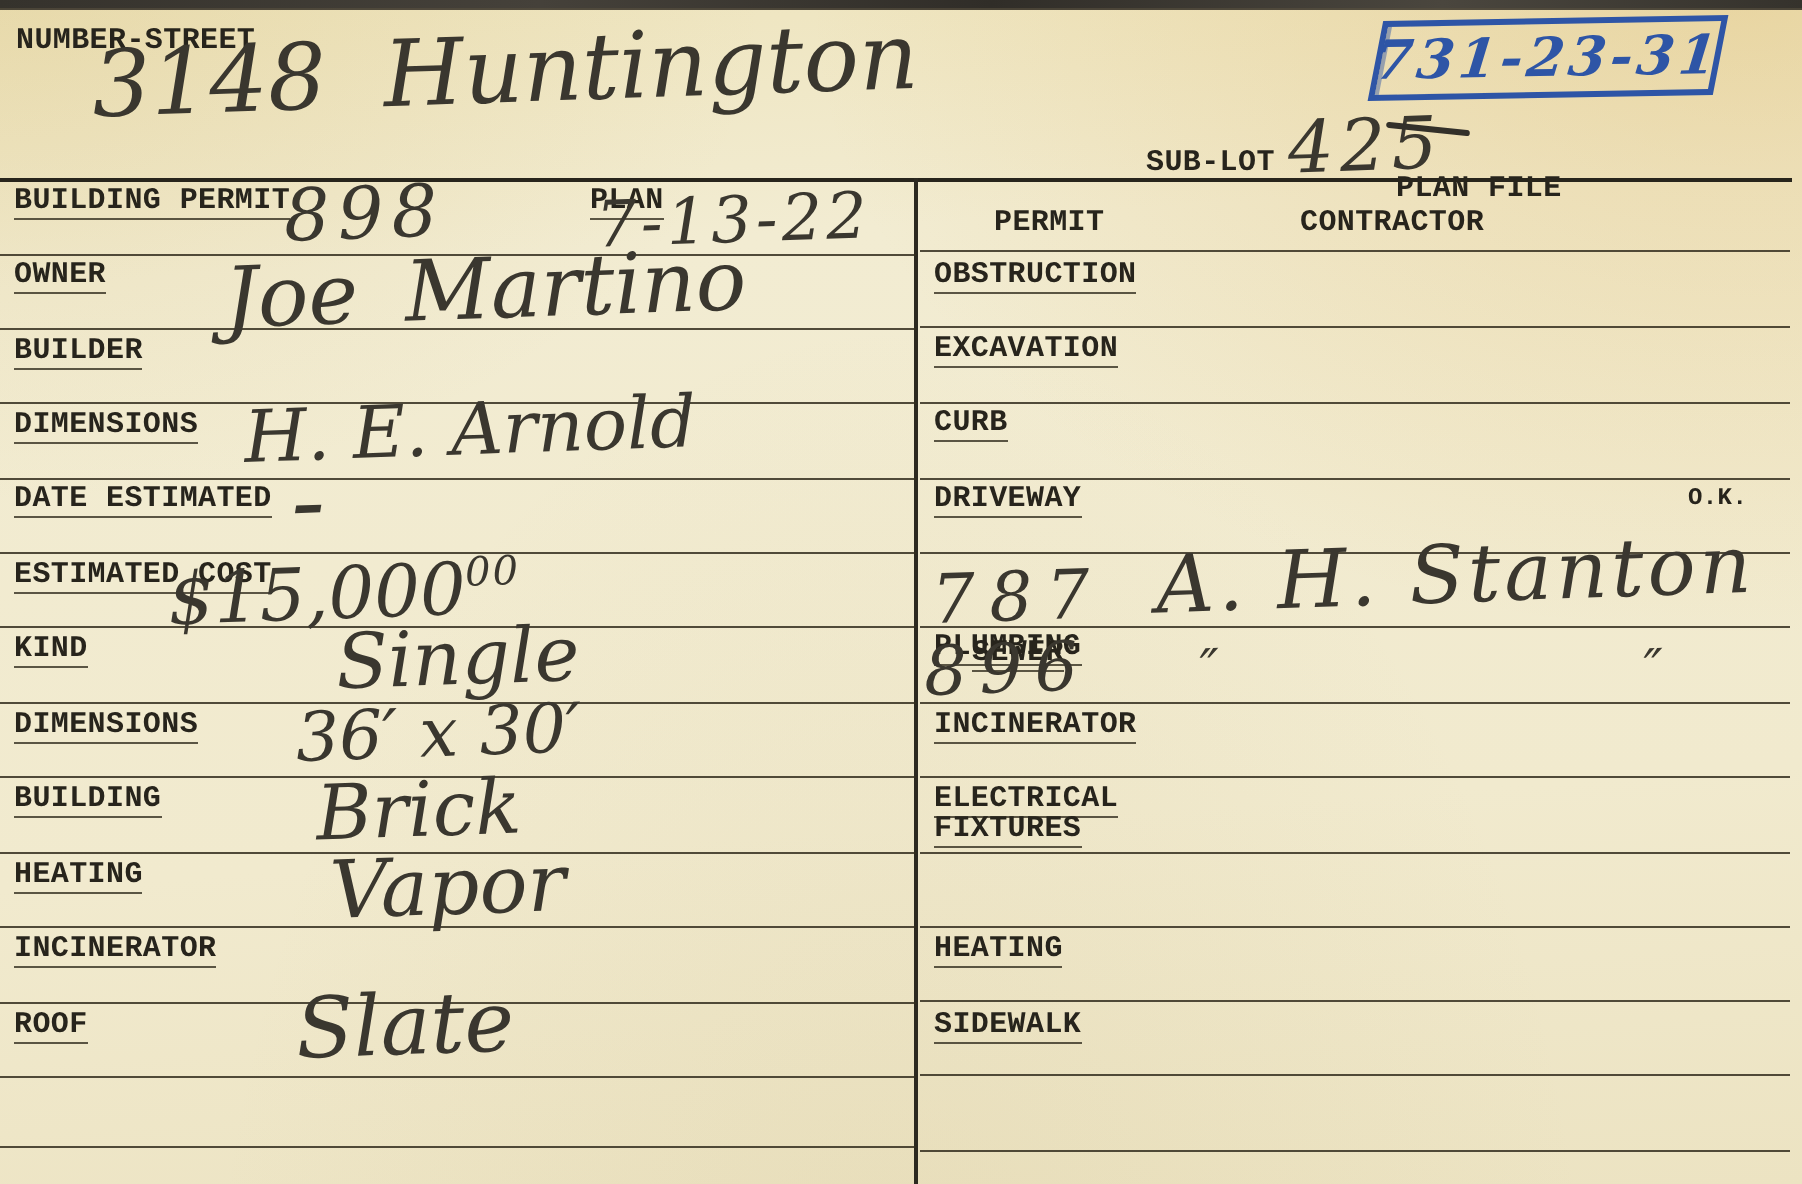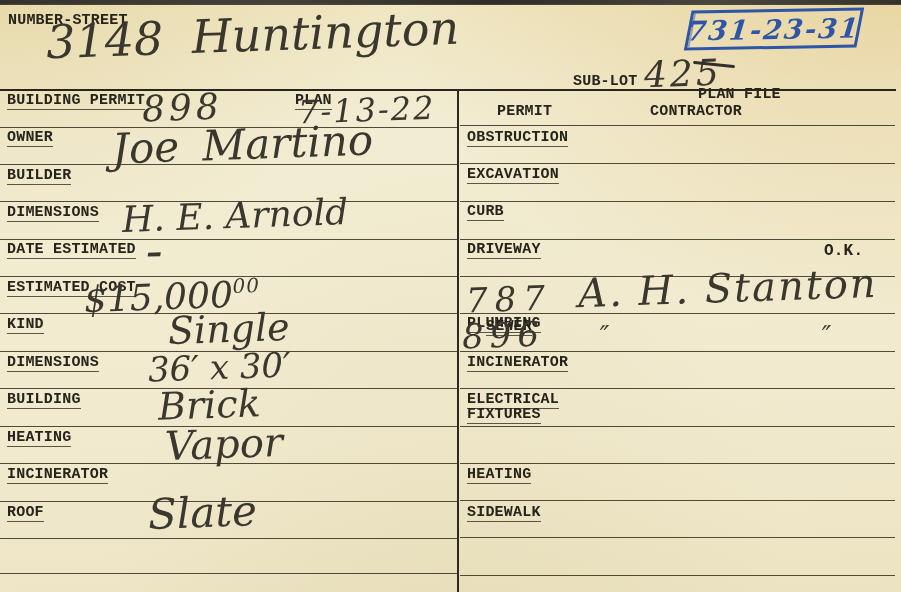--- a/index.html
+++ b/index.html
@@ -98,21 +98,21 @@
   <span class="typed" style="left:7px; top:430px;"><span class="lbl">HEATING</span></span>
   <span class="typed" style="left:7px; top:467px;"><span class="lbl">INCINERATOR</span></span>
   <span class="typed" style="left:7px; top:505px;"><span class="lbl">ROOF</span></span>
 
   <span class="typed" style="left:497px; top:104px;">PERMIT</span>
   <span class="typed" style="left:650px; top:104px;">CONTRACTOR</span>
   <span class="typed" style="left:467px; top:130px;"><span class="lbl">OBSTRUCTION</span></span>
   <span class="typed" style="left:467px; top:167px;"><span class="lbl">EXCAVATION</span></span>
   <span class="typed" style="left:467px; top:204px;"><span class="lbl">CURB</span></span>
   <span class="typed" style="left:467px; top:242px;"><span class="lbl">DRIVEWAY</span></span>
-  <span class="typed" style="left:824px; top:243px; font-size:16px;">O.K.</span>
+  <span class="typed" style="left:844px; top:243px; font-size:12px;">O.K.</span>
   <span class="typed" style="left:486px; top:279px;margin-top:40px;"><span class="lbl">SEWER</span></span>
   <span class="typed" style="left:467px; top:316px;"><span class="lbl">PLUMBING</span></span>
   <span class="typed" style="left:467px; top:355px;"><span class="lbl">INCINERATOR</span></span>
   <span class="typed" style="left:467px; top:392px;"><span class="lbl">ELECTRICAL</span></span>
   <span class="typed" style="left:467px; top:407px;"><span class="lbl">FIXTURES</span></span>
   <span class="typed" style="left:467px; top:467px;"><span class="lbl">HEATING</span></span>
   <span class="typed" style="left:467px; top:505px;"><span class="lbl">SIDEWALK</span></span>
 
   <span class="hand" style="left:142px; top:90px; font-size:36px; letter-spacing:4px;">898</span>
   <span class="hand" style="left:298px; top:94px; font-size:32px; letter-spacing:2px;">7-13-22</span>

